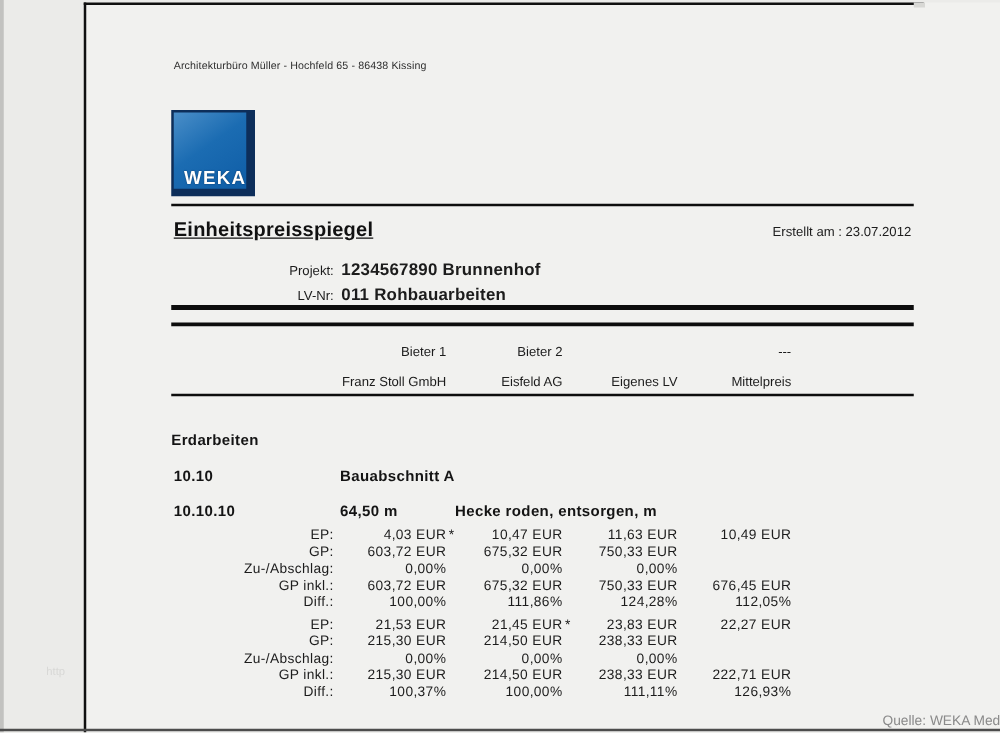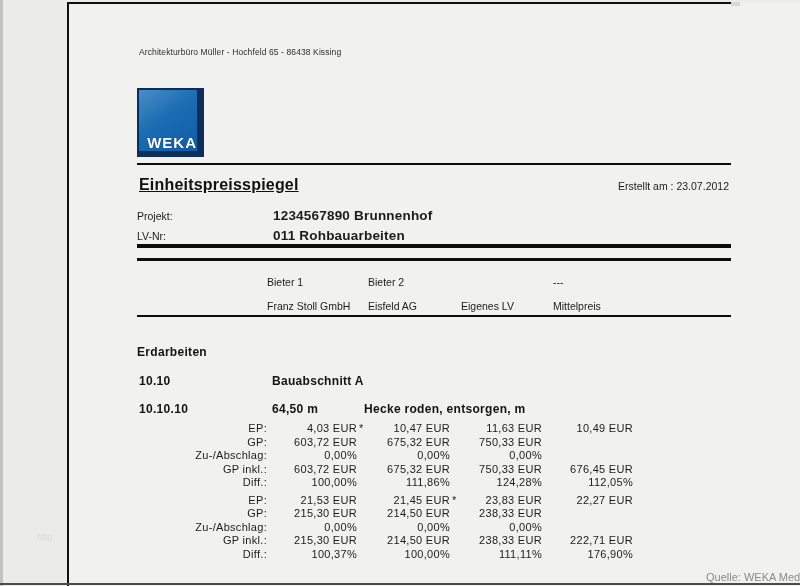--- a/index.html
+++ b/index.html
@@ -29,28 +29,28 @@
   .rule3{top:258px;height:3px}
   .rule4{top:315px;height:2px}
 
   .title{position:absolute;top:176px;left:2px;margin:0;font-size:16px;font-weight:bold;
     text-decoration:underline;color:#111;letter-spacing:.2px}
   .created{position:absolute;top:180px;right:2px;font-size:10.5px}
 
   .proj-row{position:absolute;left:0;width:500px;display:flex;align-items:baseline}
   .proj-row.r1{top:208px}
   .proj-row.r2{top:228px}
-  .proj-label{width:130px;font-size:10.5px}
+  .proj-label{width:130px;text-align:right;font-size:10.5px}
   .proj-value{padding-left:6px;font-size:13.5px;font-weight:bold;letter-spacing:.2px}
 
   .grid-row{position:absolute;left:0;width:594px;display:flex;font-size:10.5px}
   .bidders{top:276px}
   .bnames{top:300px}
   .gspacer{width:130px}
-  .hcell{text-align:left;padding-right:11px;box-sizing:border-box}
+  .hcell{text-align:right;padding-right:11px;box-sizing:border-box}
   .hc1{width:101px}.hc2{width:93px}.hc3{width:92px}.hc4{width:91px}
 
   .items{position:absolute;top:340px;left:0;width:594px}
   .item-row{display:flex;font-weight:bold;font-size:12px;height:16px;letter-spacing:.3px;color:#141414}
   .icode{width:135px;padding-left:2px;box-sizing:border-box}
   .ititle{flex:1}
   .iqty{width:92px}
   .idesc{flex:1}
   .g1{margin-top:5px}.g2{margin-top:13px}.g3{margin-top:12px}.g4{margin-top:6px}
   .details{margin-top:4px}
@@ -313,21 +313,21 @@
           </span>
         <span class="dc dc2">
             <span class="dv">100,00%</span>
             <span class="da"></span>
           </span>
         <span class="dc dc3">
             <span class="dv">111,11%</span>
             <span class="da"></span>
           </span>
         <span class="dc dc4">
-            <span class="dv">176,90%</span>
+            <span class="dv">126,93%</span>
             <span class="da"></span>
           </span>
       </div>
     </div>
 
   </div>
 </div>
 
 <div class="watermark">http</div>
 <div class="source">Quelle: WEKA Media</div>

